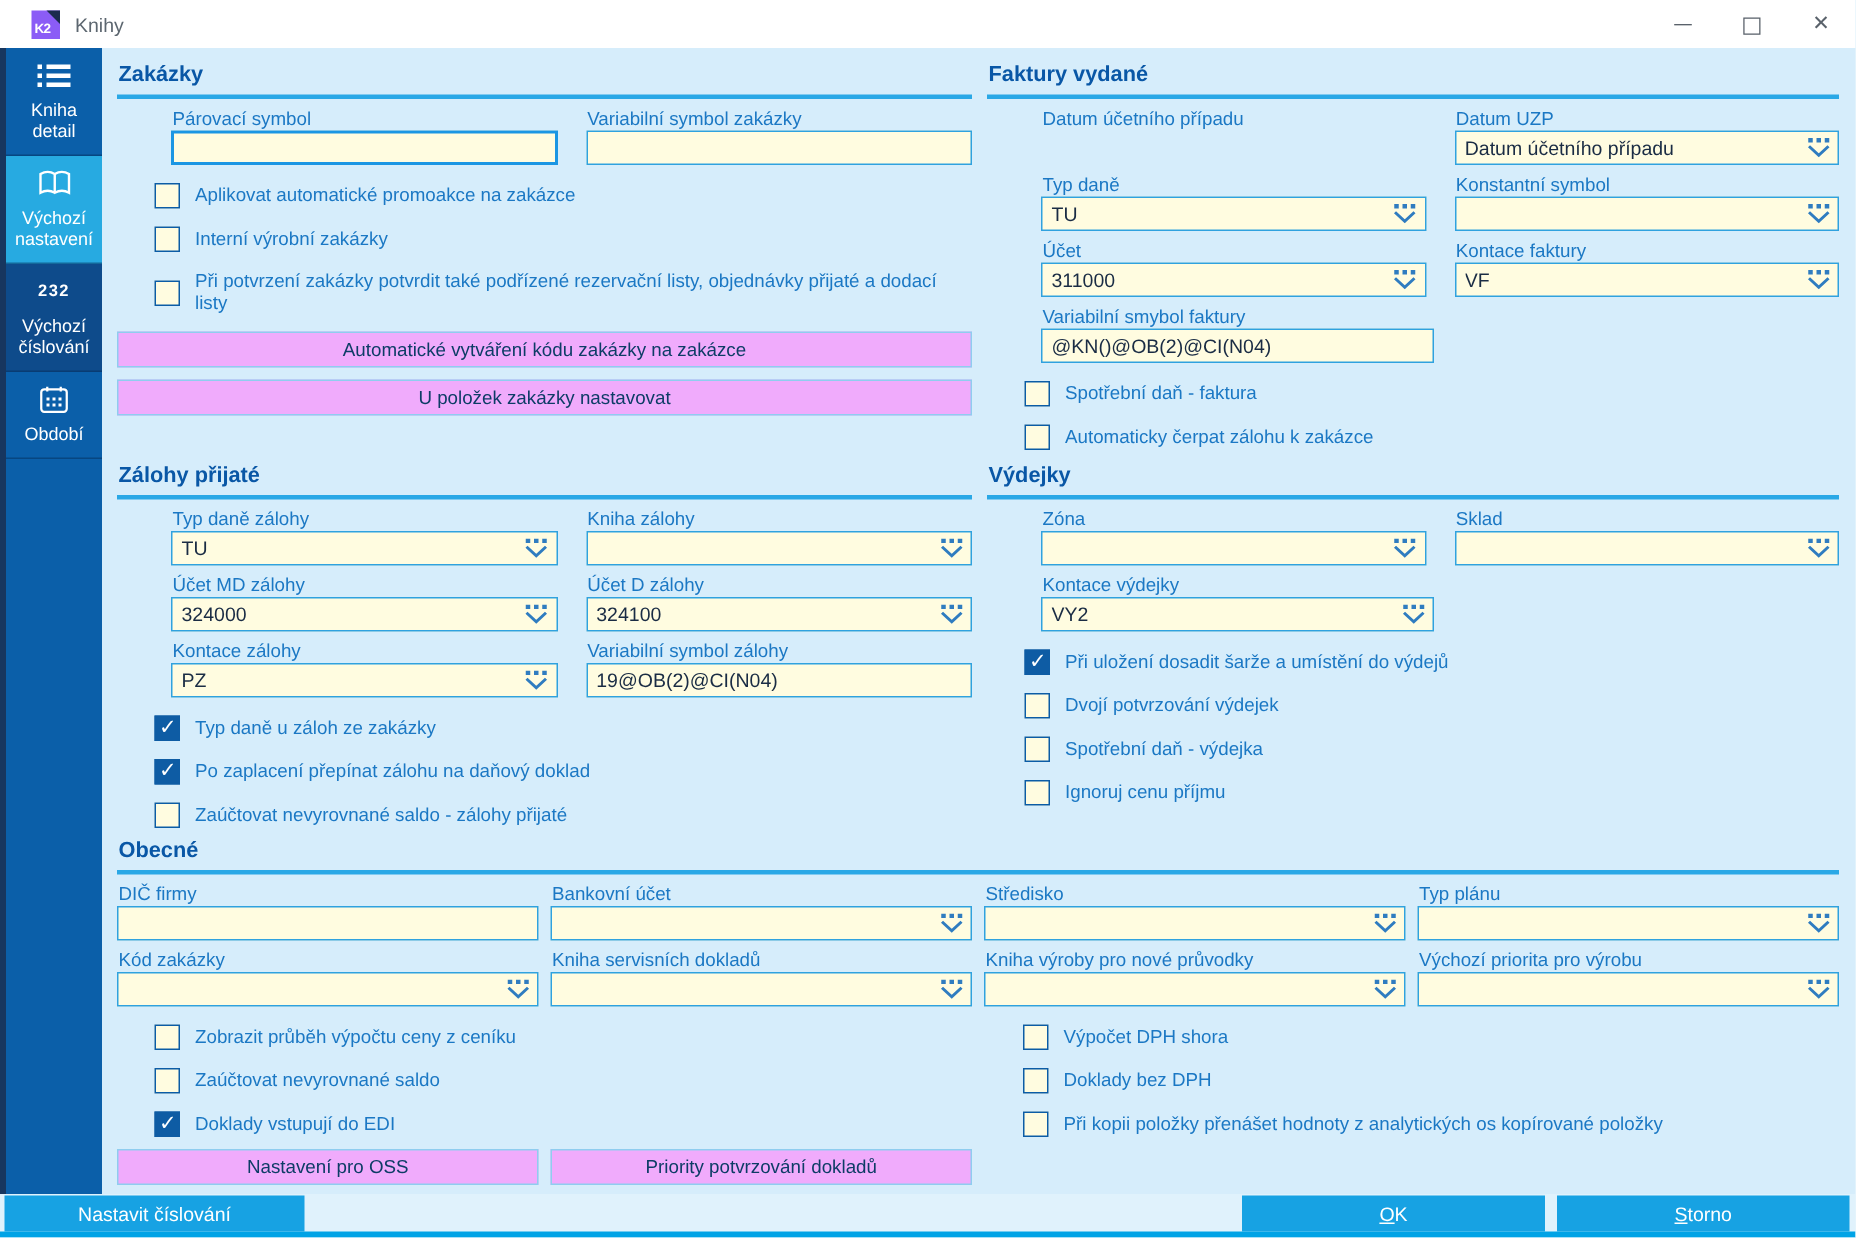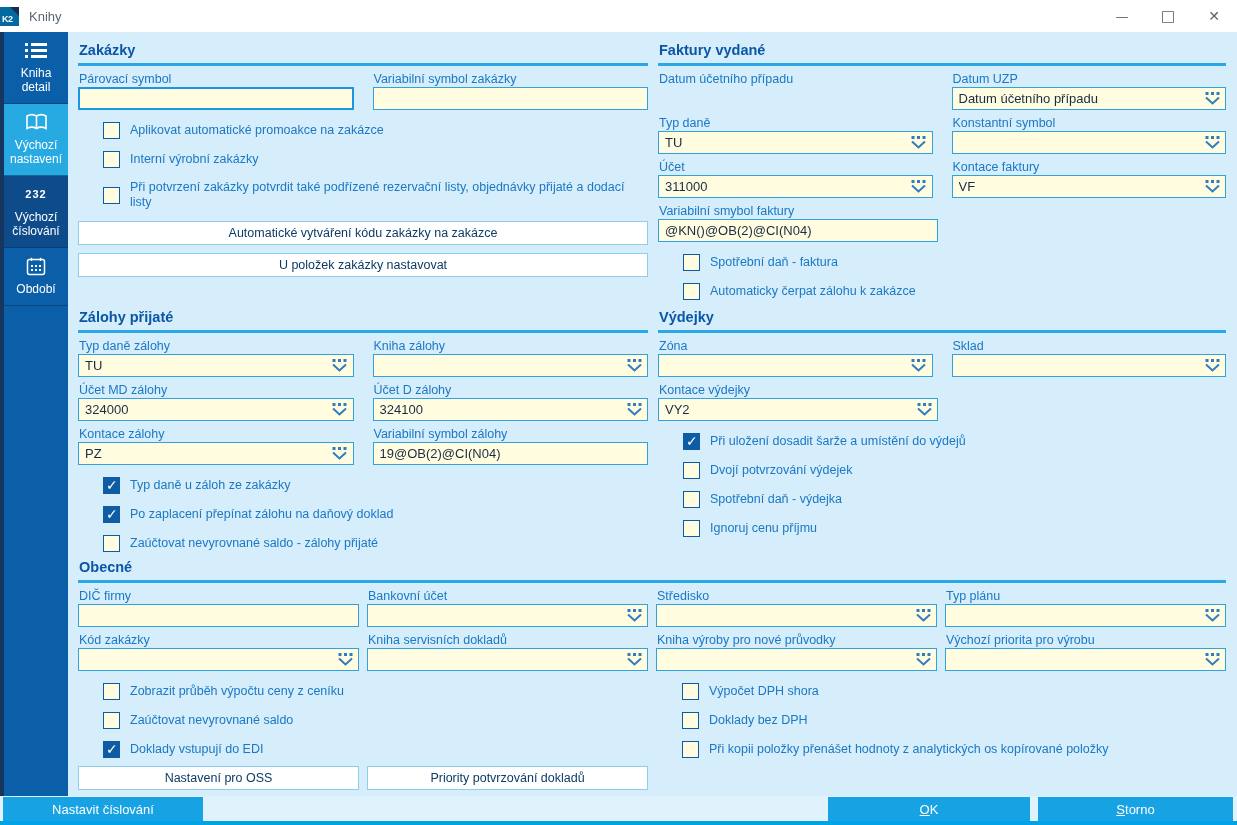--- a/index.html
+++ b/index.html
@@ -1,21 +1,21 @@
 <!DOCTYPE html>
 <html><head>
 <meta charset="utf-8">
 <style>
   html,body{margin:0;padding:0;background:#fff;}
   body{width:1237px;height:825px;overflow:hidden;font-family:"Liberation Sans",sans-serif;-webkit-font-smoothing:antialiased;}
   .window{width:1237px;height:825px;display:flex;flex-direction:column;background:#D6EDFB;}
 
   
   .titlebar{height:32px;background:#FFFFFF;display:flex;align-items:center;flex:0 0 32px;}
-  .applogo{width:19px;height:19px;background:#0369a1;position:relative;flex:0 0 19px;}
+  .applogo{width:19px;height:19px;background:#8b5cf6;margin-left:21px;position:relative;flex:0 0 19px;}
   .applogo::after{content:"";position:absolute;top:0;right:0;width:0;height:0;border-left:9px solid transparent;border-top:9px solid #1B2B4E;}
   .applogo .logotxt{position:absolute;left:2px;bottom:2px;color:#fff;font-size:9px;font-weight:bold;letter-spacing:-.5px;z-index:2;}
   .wtitle{margin-left:10px;font-size:13px;color:#5D6770;}
   .winctls{margin-left:auto;display:flex;height:32px;}
   .winctl{width:46px;height:32px;display:flex;align-items:center;justify-content:center;color:#5A626B;font-family:"DejaVu Sans",sans-serif;font-size:13px;cursor:default;}
   .winctl.close{font-size:14px;}
   .winctl.maxi{font-size:15px;}
 
   
   .main{flex:1 1 auto;display:flex;min-height:0;}
@@ -27,38 +27,38 @@
   .sitem.darker{background:#0E4B8B;}
   .sitem .numicon{font-size:11px;font-weight:bold;letter-spacing:1px;line-height:20px;}
   .sidefill{flex:1 1 auto;}
 
   .content{flex:1 1 auto;position:relative;background:#D6EDFB;}
 
   
   .sec{position:absolute;}
   .sec h2{margin:0;font-size:14.5px;font-weight:bold;color:#0957A6;padding:0 0 5px 1px;border-bottom:3px solid #2AA8E6;}
   .flabel{display:block;font-size:12.5px;line-height:14px;color:#1B78C4;margin:6px 1px 1px;}
-  .row{display:flex;gap:19px;}
+  .row{display:flex;gap:19px;margin-left:36px;}
   .field{flex:1;min-width:0;}
   .row.halfrow .field{flex:0 0 calc(50% - 4px);}
   .combo{position:relative;display:block;}
   .inp{display:block;width:100%;box-sizing:border-box;height:23px;background:#FFFCE0;border:1px solid #2FA2DF;font-family:"Liberation Sans",sans-serif;font-size:13px;color:#1A2C44;padding:0 6px;outline:none;}
   .combo .inp{padding-right:26px;}
   .inp.focused{border:2px solid #1B96E3;}
   .ddbtn{position:absolute;right:5px;top:50%;transform:translateY(-50%);width:18px;height:14px;display:flex;align-items:flex-start;justify-content:center;cursor:default;}
   .dd rect{fill:#2F7CC0;}
   .dd path{stroke:#2F7CC0;fill:none;stroke-width:2;}
 
   .cbrow{display:flex;align-items:center;gap:10px;margin:12px 1px 0;cursor:default;padding-left:24px;}
   .cb{width:17px;height:17px;box-sizing:border-box;background:#FFFCE0;border:1px solid #0B5CA6;flex:0 0 17px;position:relative;}
   .cbrow[data-checked="true"] .cb{background:#0E5CA4;border-color:#0E5CA4;}
   .cbrow[data-checked="true"] .cb::after{content:"✓";position:absolute;left:2px;top:-1px;color:#fff;font-size:14px;font-weight:bold;font-family:"DejaVu Sans",sans-serif;}
   .cbl{font-size:12.5px;color:#1B78C4;line-height:15px;}
 
-  .formbtn{display:block;width:100%;box-sizing:border-box;height:24px;background:#ffffff;border:1px solid #8FCDEF;color:#0D3C66;font-family:"Liberation Sans",sans-serif;font-size:12.5px;margin-top:8px;cursor:default;}
+  .formbtn{display:block;width:100%;box-sizing:border-box;height:24px;background:#f0abfc;border:1px solid #8FCDEF;color:#0D3C66;font-family:"Liberation Sans",sans-serif;font-size:12.5px;margin-top:8px;cursor:default;}
   .formbtn.first{margin-top:11px;}
 
   .grid4{display:grid;grid-template-columns:repeat(4,1fr);gap:0 8px;}
   .obec-cols{display:grid;grid-template-columns:1fr 1fr;gap:0 10px;}
 
   
   .sec-zakazky{left:10px;top:10px;width:570px;}
   .sec-faktury{left:590px;top:10px;width:568px;}
   .sec-zalohy{left:10px;top:277px;width:570px;}
   .sec-vydejky{left:590px;top:277px;width:568px;}

